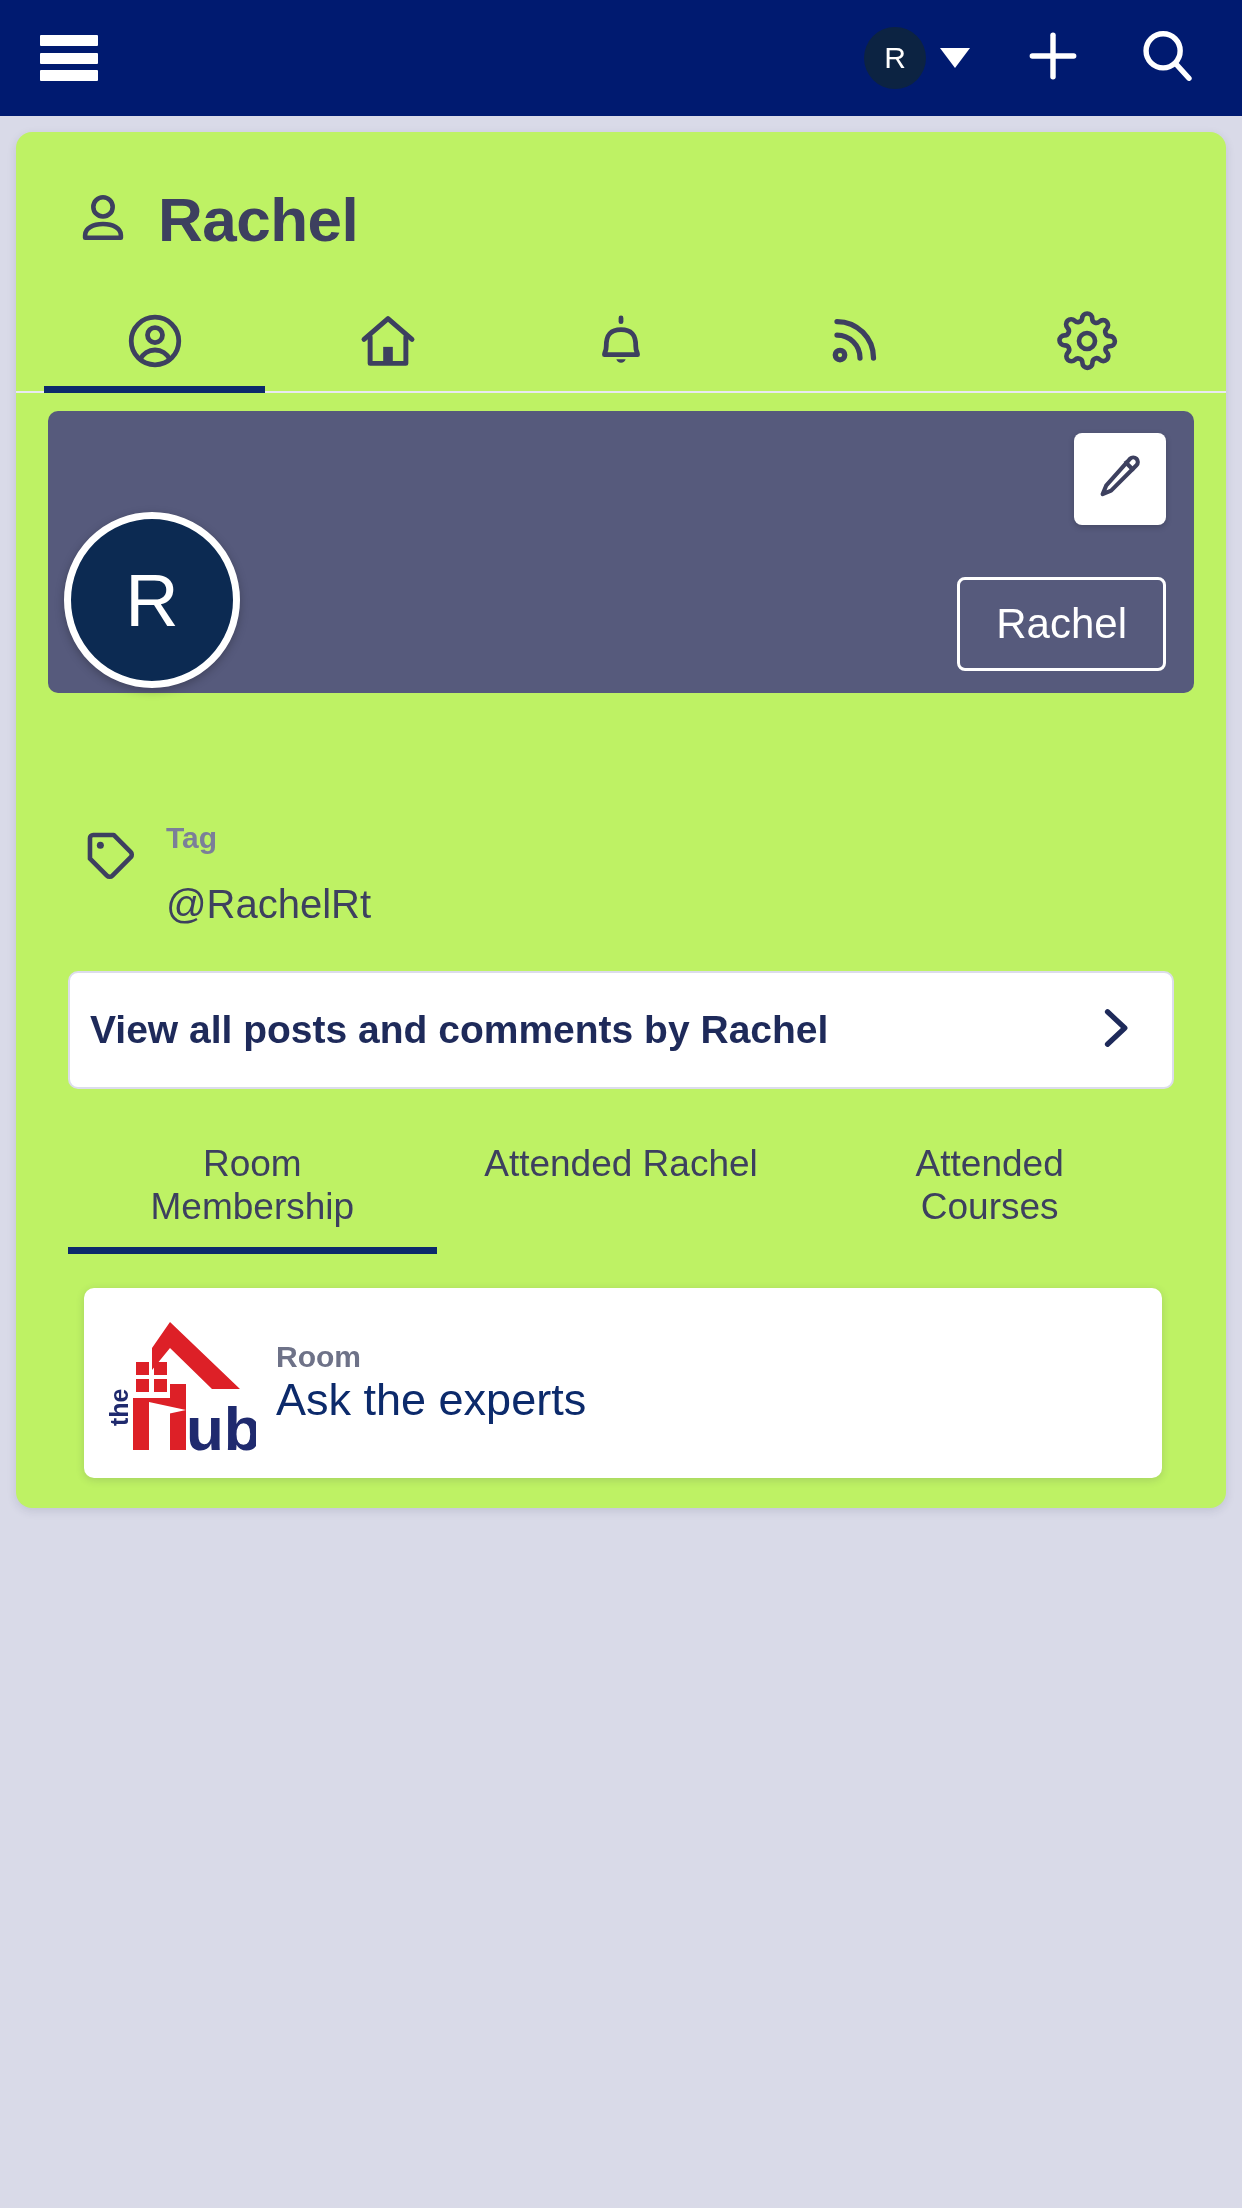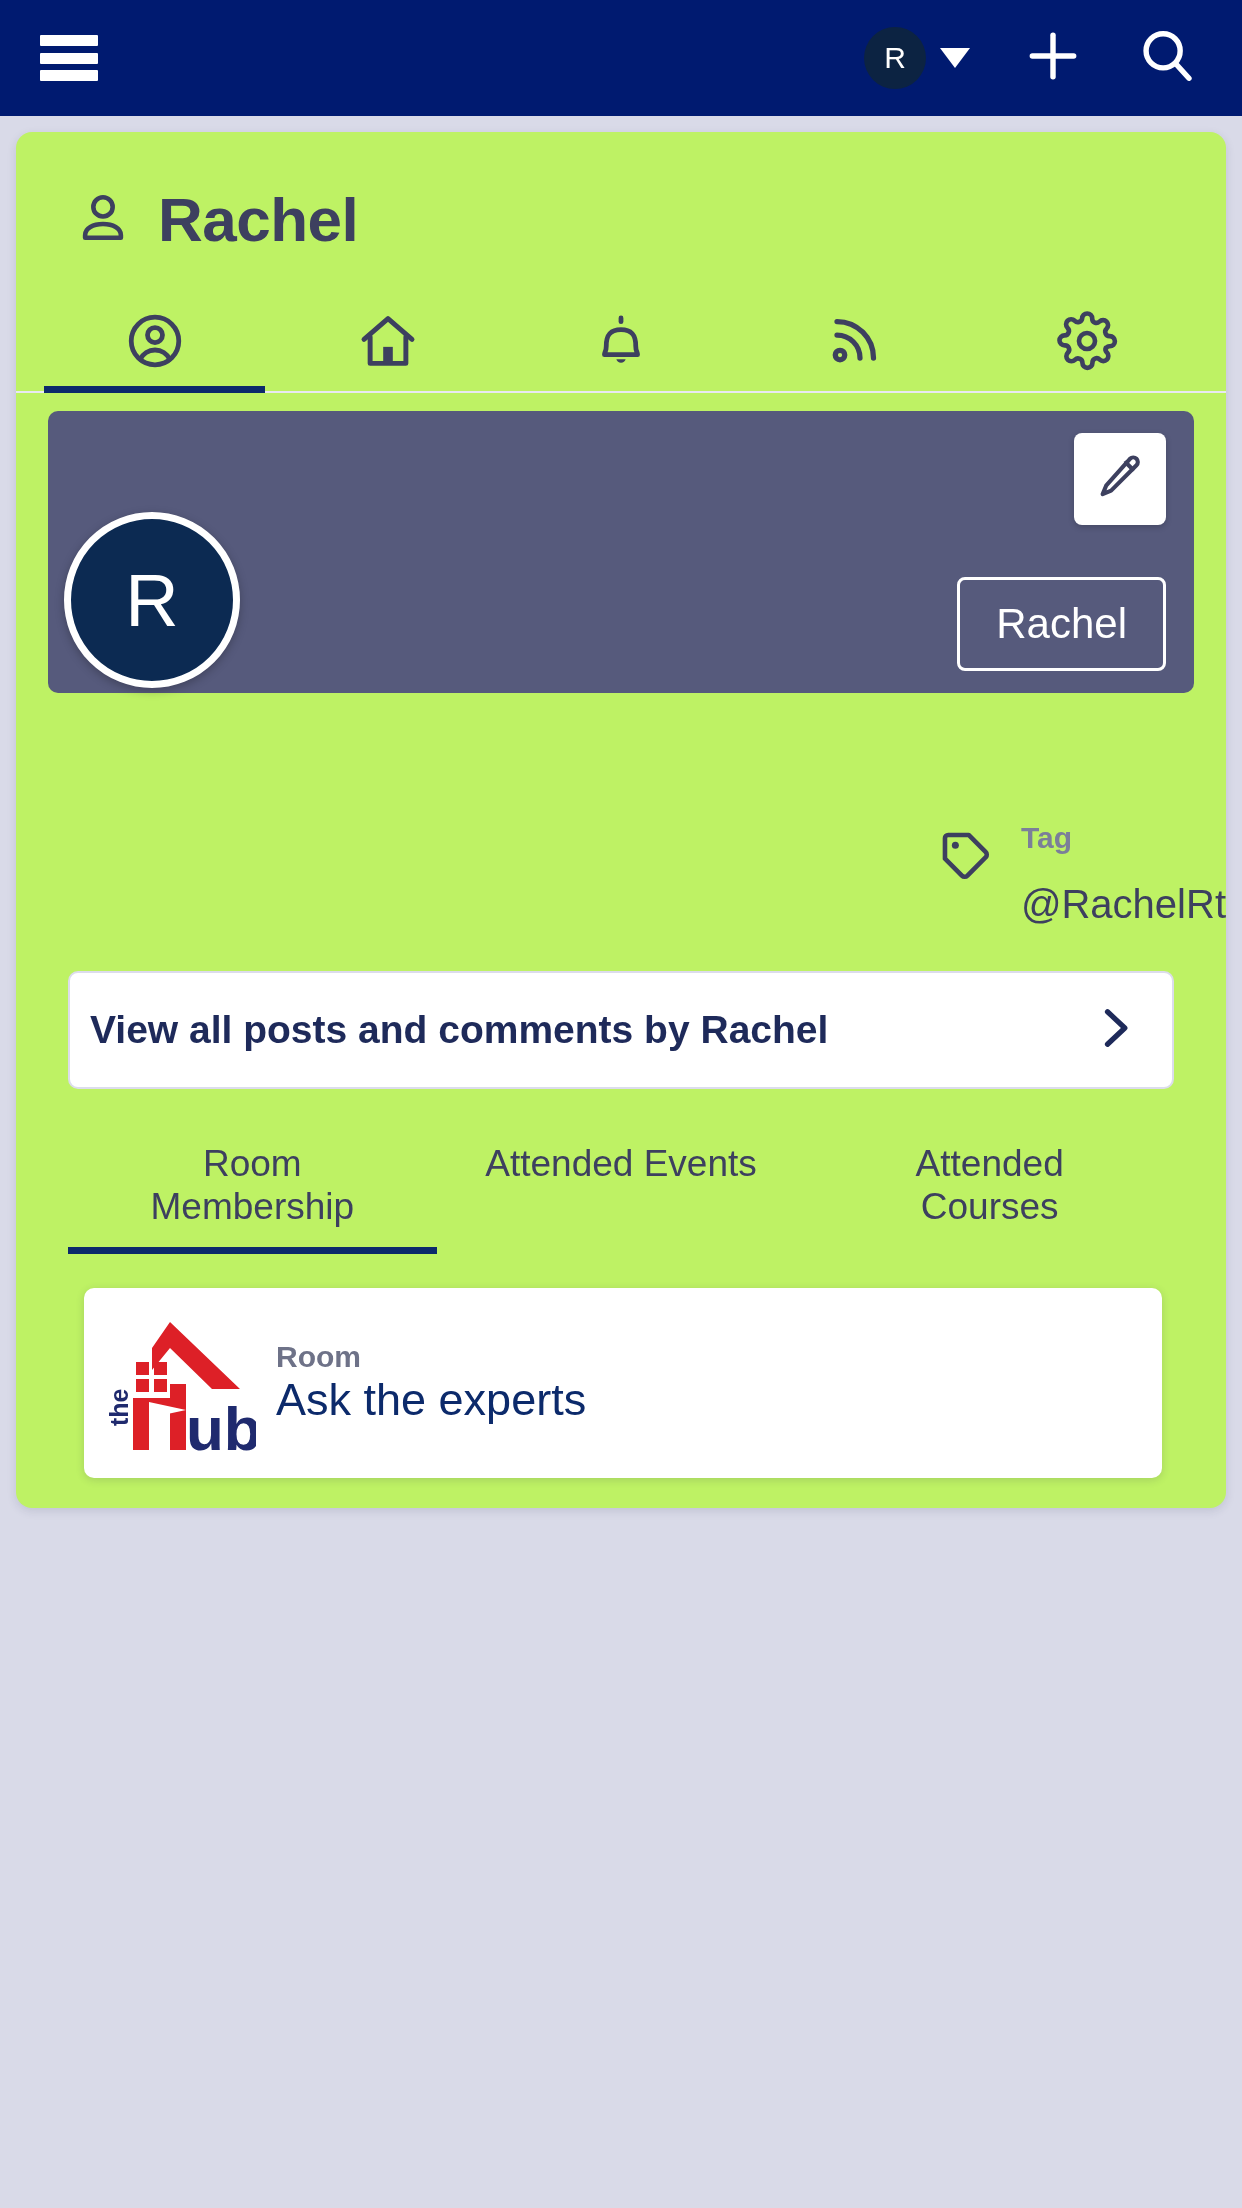--- a/index.html
+++ b/index.html
@@ -180,21 +180,20 @@
     font-size: 74px;
     cursor: pointer;
   }
 
   
   .tag-row {
     display: flex;
     align-items: flex-start;
     gap: 26px;
     padding: 26px 0 0 66px;
-    justify-content: flex-end;
   }
   .tag-icon { margin-top: 12px; }
   .tag-label {
     font-size: 30px;
     font-weight: bold;
     color: #7b7f99;
     line-height: 1.5;
   }
   .tag-value {
     font-size: 40px;
@@ -406,21 +405,21 @@
         </svg>
       </span>
     </div>
 
     <div class="sub-tabs">
       <div class="sub-tab active">
         <div>Room</div>
         <div>Membership</div>
       </div>
       <div class="sub-tab">
-        <div>Attended Events</div>
+        <div>Attended Rachel</div>
       </div>
       <div class="sub-tab">
         <div>Attended</div>
         <div>Courses</div>
       </div>
     </div>
 
     <div class="room-card">
 
       <span class="room-logo">

